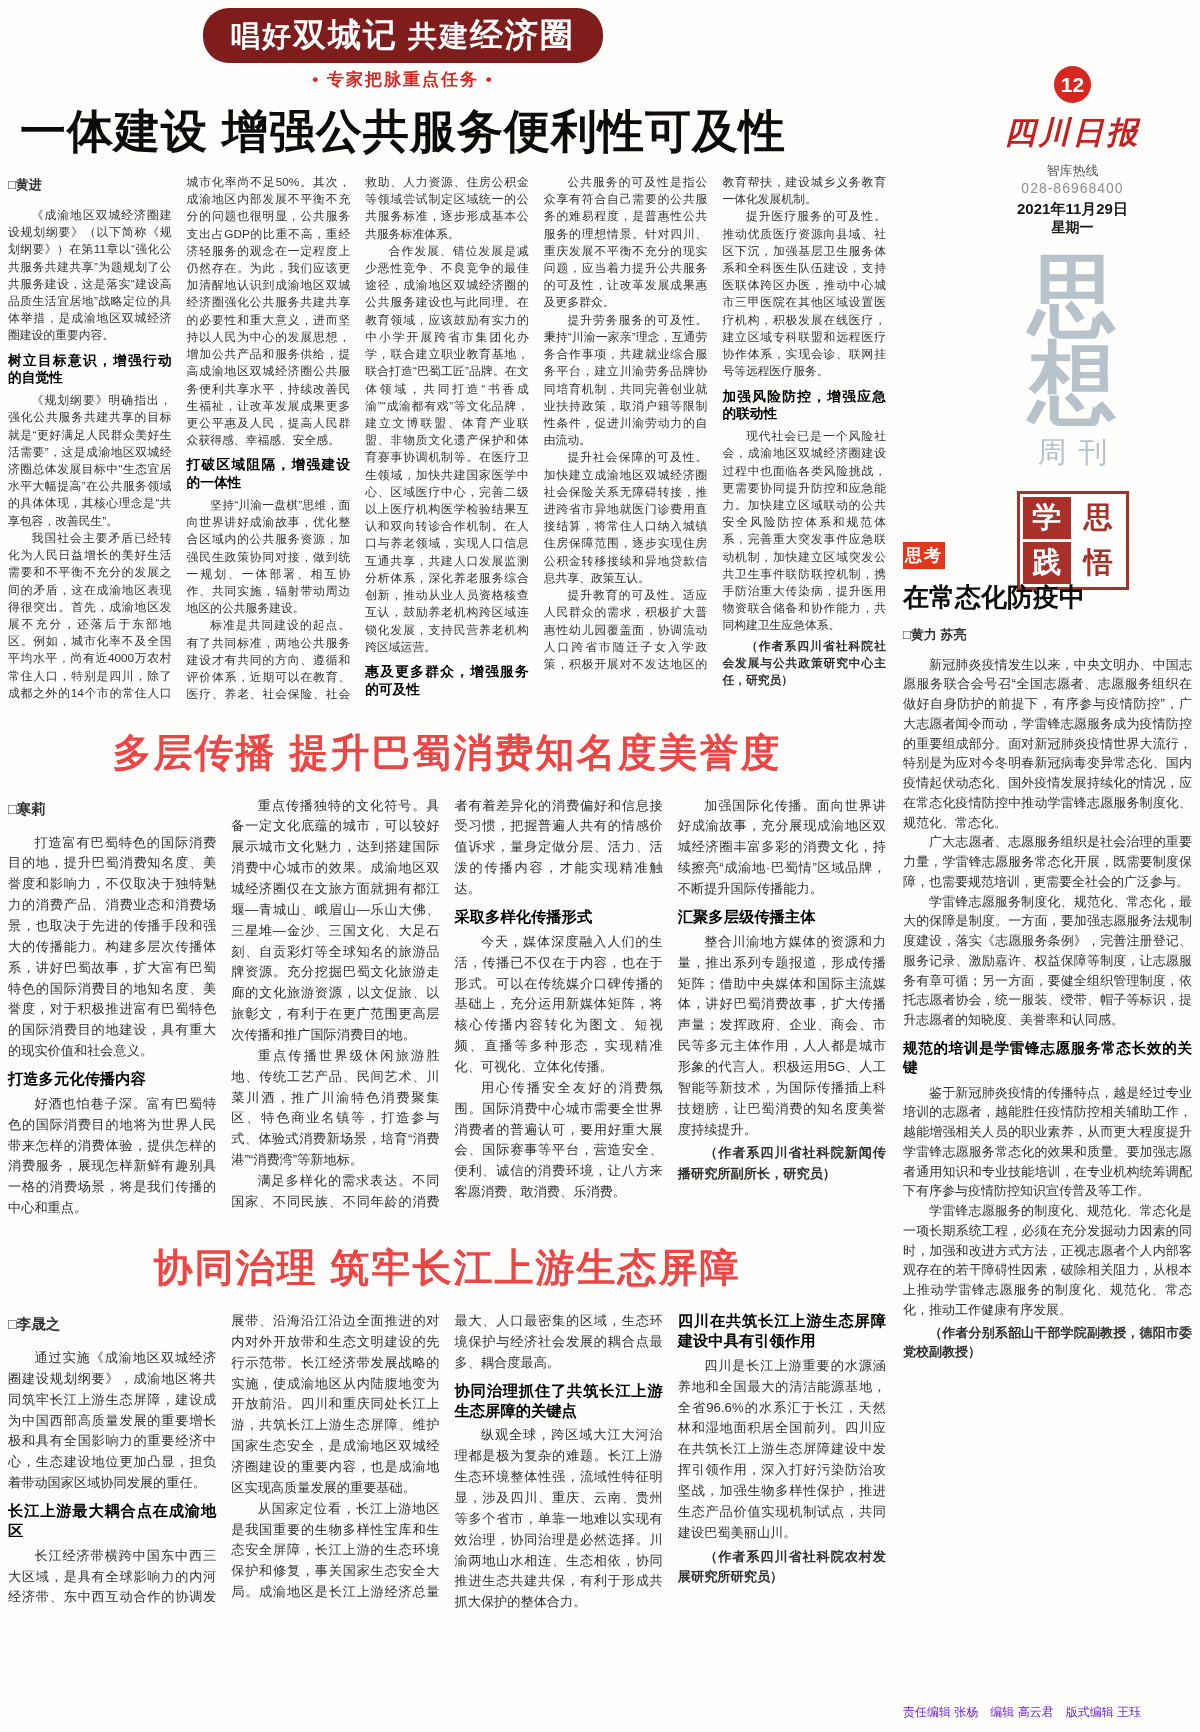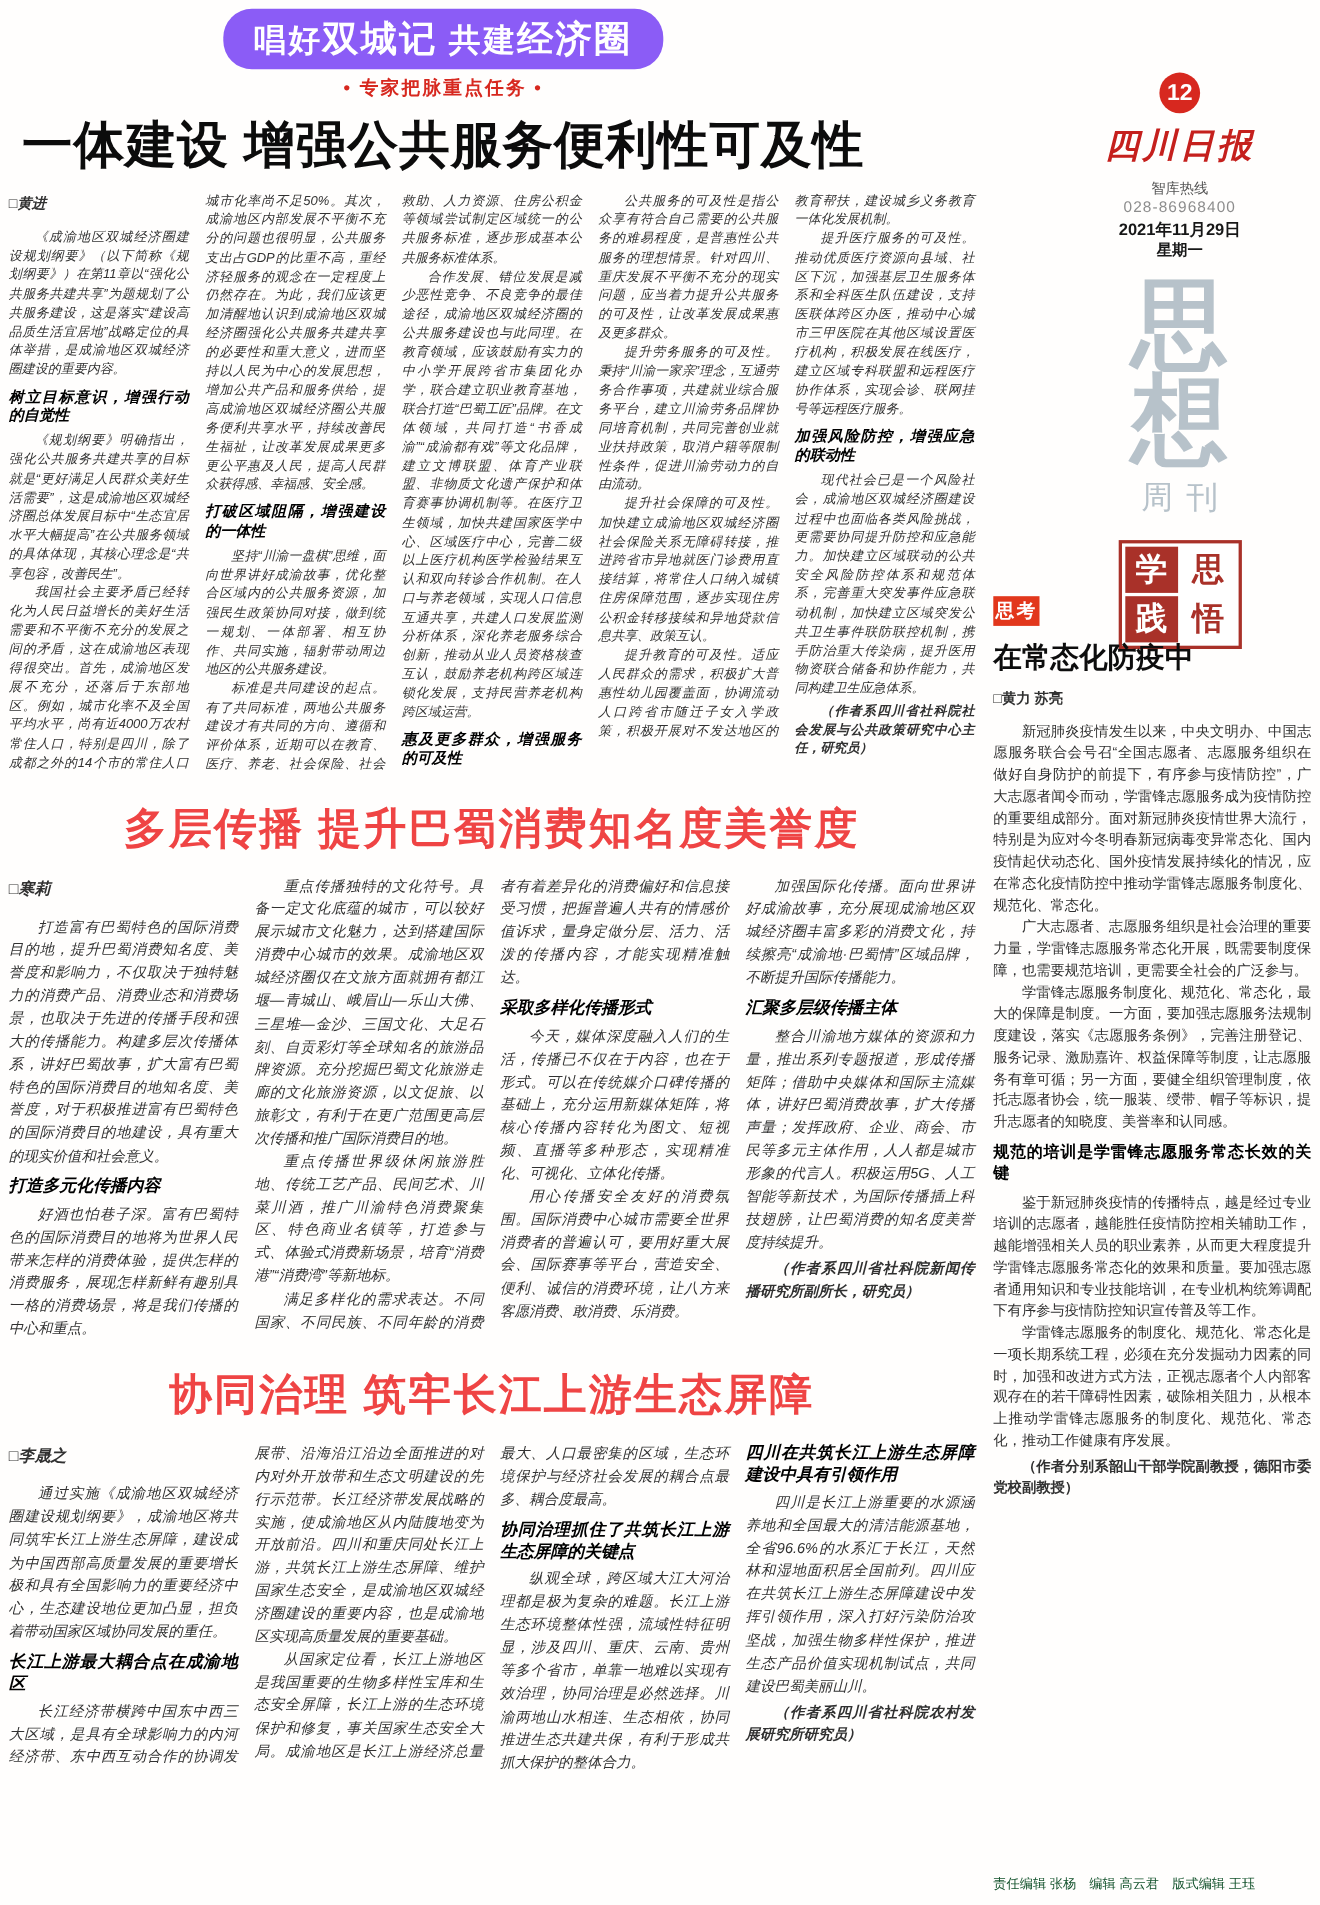--- a/index.html
+++ b/index.html
@@ -1,27 +1,27 @@
 <!DOCTYPE html>
 <html><head>
 <meta charset="utf-8">
 <style>
   html,body{margin:0;padding:0;}
   body{width:1200px;height:1732px;position:relative;overflow:hidden;background:#fffefd;
        font-family:"Liberation Sans",sans-serif;color:#2e2e2e;}
   
   .main-left{position:absolute;left:8px;top:8px;width:878px;}
   .banner-wrap{width:790px;text-align:center;}
-  .banner-pill{display:inline-block;background:#8b5cf6;color:#fff;border-radius:26px;
+  .banner-pill{display:inline-block;background:#7f1d1d;color:#fff;border-radius:26px;
        padding:5px 28px;font-size:29px;font-weight:700;letter-spacing:2px;}
   .banner-pill .big{font-size:33px;font-weight:900;}
   .banner-tagline{color:#d7281f;font-size:17px;font-weight:700;margin-top:5px;letter-spacing:2px;}
   .main-headline{width:790px;text-align:center;font-size:46px;font-weight:900;color:#0c0c0c;
        letter-spacing:1px;margin:14px 0 16px;line-height:1.15;}
-  .art-body{width:878px;text-align:justify;color:#313131;font-style:italic;}
+  .art-body{width:878px;text-align:justify;color:#313131;}
   .a1{column-count:5;column-gap:15px;font-size:11.8px;line-height:1.46;}
   .a2,.a3{column-count:4;column-gap:15px;font-size:13.2px;line-height:1.58;}
   .sec-headline{width:878px;text-align:center;font-size:39px;font-weight:900;color:#ef4444;
        letter-spacing:2px;margin:22px 0 16px;}
   .p{margin:0;text-indent:2em;}
   .h{font-weight:800;color:#000;font-size:1.16em;line-height:1.3;margin:7px 0 5px;text-indent:0;}
   .by{font-weight:700;font-size:1.1em;margin:2px 0 12px;text-indent:0;}
   .attr{font-weight:700;text-indent:2em;margin:3px 0 0;}
   
   .masthead{position:absolute;left:955px;top:66px;width:235px;text-align:center;}
@@ -42,21 +42,21 @@
        font-weight:700;color:#a93129;font-family:"Liberation Serif",serif;}
   .seal-cell.filled{background:#a93129;color:#fff;}
   
   .right-col{position:absolute;left:903px;top:542px;width:289px;}
   .thought-label{display:inline-block;background:#e2371c;color:#fff;font-weight:800;
        font-size:17px;padding:2px 2px;letter-spacing:2px;}
   .right-headline{font-size:26px;font-weight:900;color:#0d0d0d;line-height:1.3;margin:12px 0 10px;}
   .right-body{font-size:13px;line-height:1.52;text-align:justify;color:#313131;}
   .right-body .by{font-size:1.0em;margin:0 0 10px;}
   .right-body .h{font-size:1.12em;margin:9px 0 6px;}
-  .page-footer{position:absolute;left:903px;top:1704px;width:297px;font-size:12px;color:#14532d;}
+  .page-footer{position:absolute;left:903px;top:1704px;width:297px;font-size:12px;color:#6d28d9;}
 </style>
 </head>
 <body>
 
 <div class="main-left">
 
   <div class="banner-wrap">
     <div class="banner-pill"><span>唱好</span><span class="big">双城记</span><span>  共建</span><span class="big">经济圈</span></div>
     <div class="banner-tagline">• 专家把脉重点任务 •</div>
   </div>

